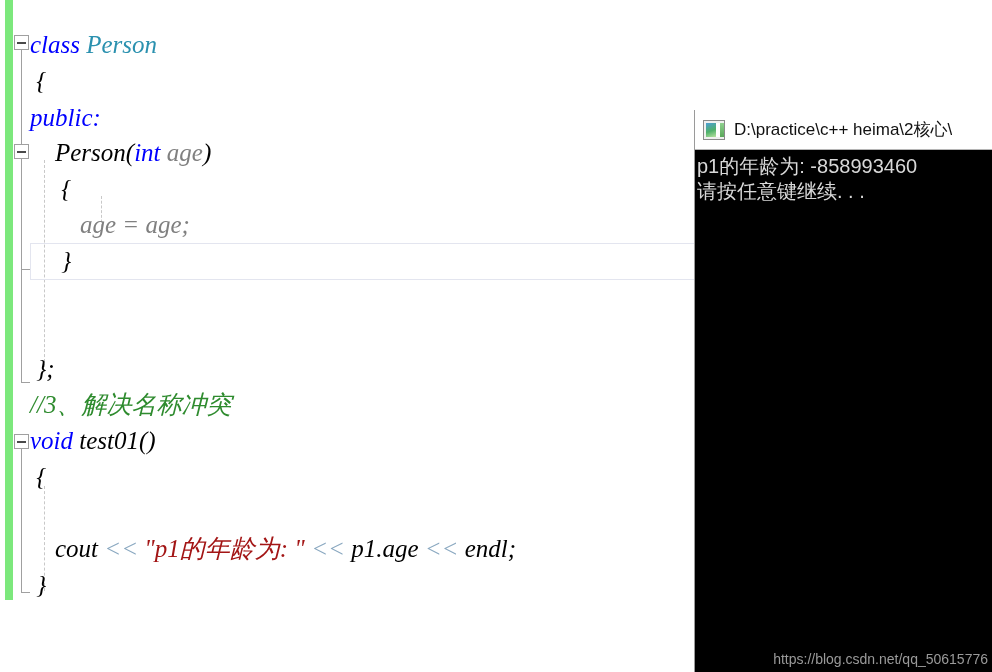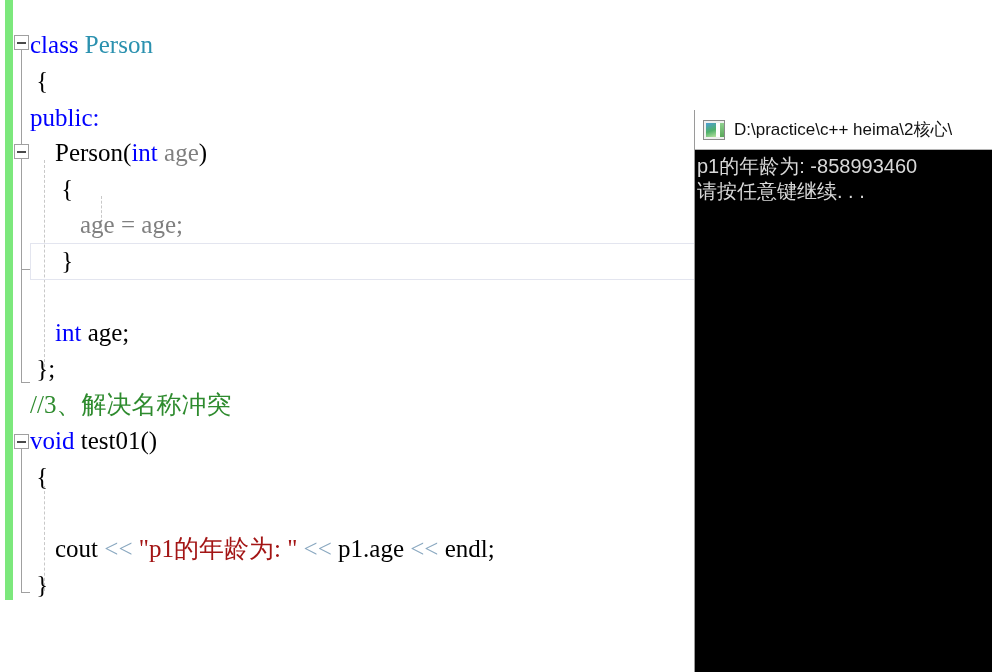--- a/index.html
+++ b/index.html
@@ -15,20 +15,21 @@
     background: #ffffff;
     font-family: "Liberation Serif", "DejaVu Serif", serif;
   }
 
   
   #editor {
     position: absolute;
     left: 0; top: 0;
     width: 792px; height: 672px;
     background: #ffffff;
+    font-style: italic;
   }
 
   
   .change-bar {
     position: absolute;
     left: 5px;
     top: 0px;
     width: 8px;
     height: 600px;
     background: #7ce87c;
@@ -215,21 +216,20 @@
     <div class="code-line" style="top:135px;"><span class="tok-plain">    Person(</span><span class="tok-kw">int</span><span class="tok-par"> age</span><span class="tok-plain">)</span></div>
 
     <div class="code-line" style="top:171px;"><span class="tok-plain">     {</span></div>
 
     <div class="code-line" style="top:207px;"><span class="tok-par">        age = age;</span></div>
 
     <div class="code-line" style="top:243px;"><span class="tok-plain">     }</span></div>
 
     <div class="code-line" style="top:279px;"></div>
 
-    <div class="code-line" style="top:315px;"><span class="tok-kw">    int</span><span class="tok-plain"> age;</span></div>
 
     <div class="code-line" style="top:351px;"><span class="tok-plain"> };</span></div>
 
     <div class="code-line" style="top:387px;"><span class="tok-cmt">//3、解决名称冲突</span></div>
 
     <div class="code-line" style="top:423px;"><span class="tok-kw">void</span><span class="tok-plain"> test01()</span></div>
 
     <div class="code-line" style="top:459px;"><span class="tok-plain"> {</span></div>
 
 
@@ -247,17 +247,18 @@
         <div class="pane-b"></div>
         <div class="pane-c"></div>
       </div>
       <span id="console-title-text">D:\practice\c++ heima\2核心\</span>
     </div>
 
     <div id="console-body">
       <div class="console-line">p1的年龄为: -858993460</div>
       <div class="console-line">请按任意键继续. . .</div>
 
+      <div id="watermark">https://blog.csdn.net/qq_50615776</div>
     </div>
 
   </div>
 
 </div>
 
 </body></html>

